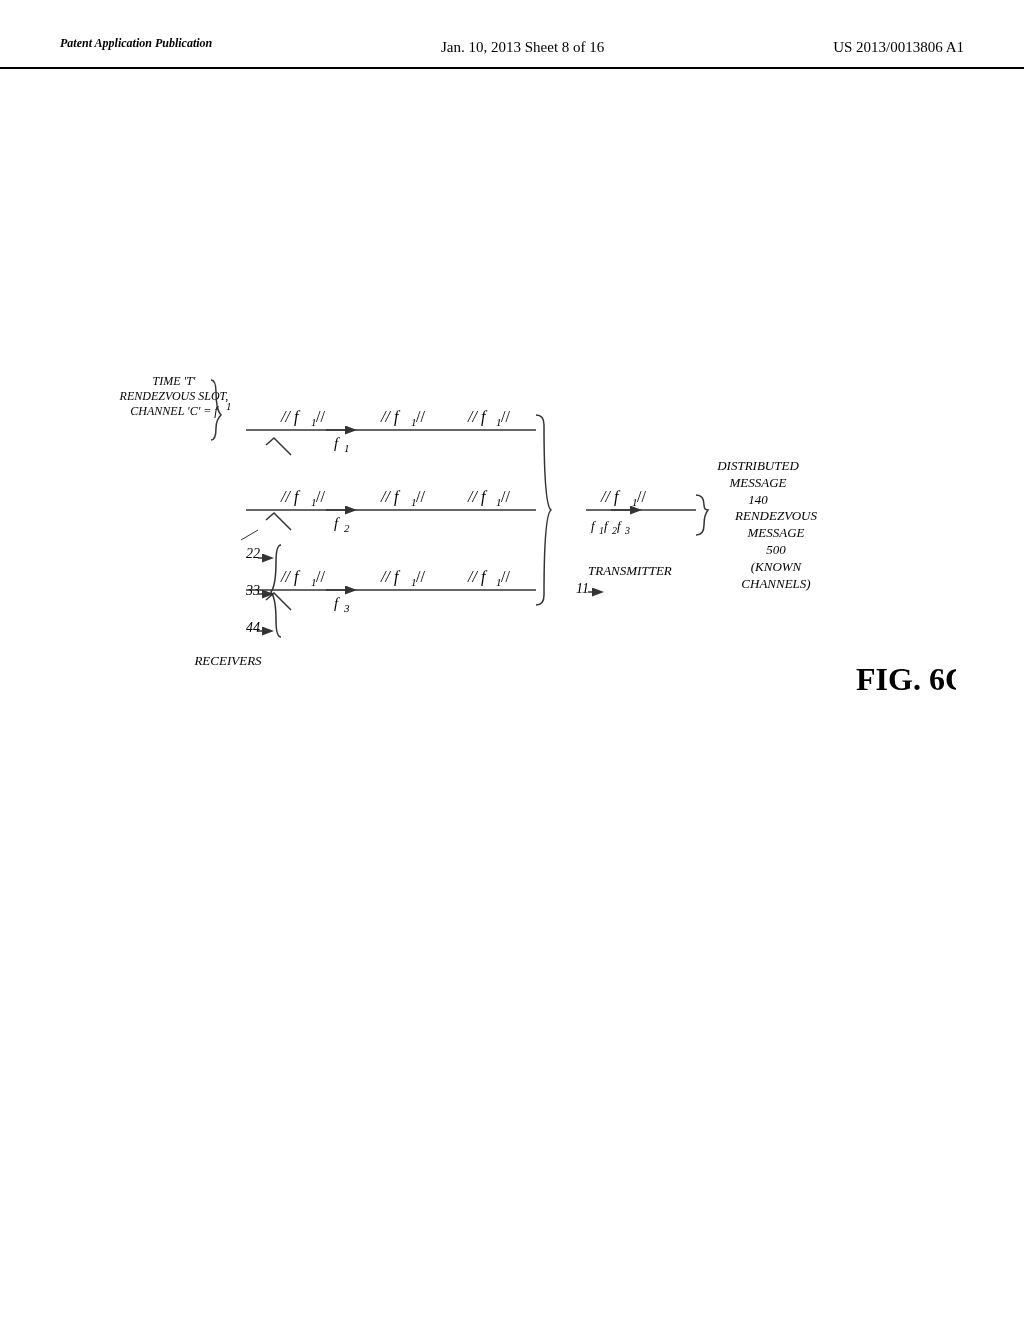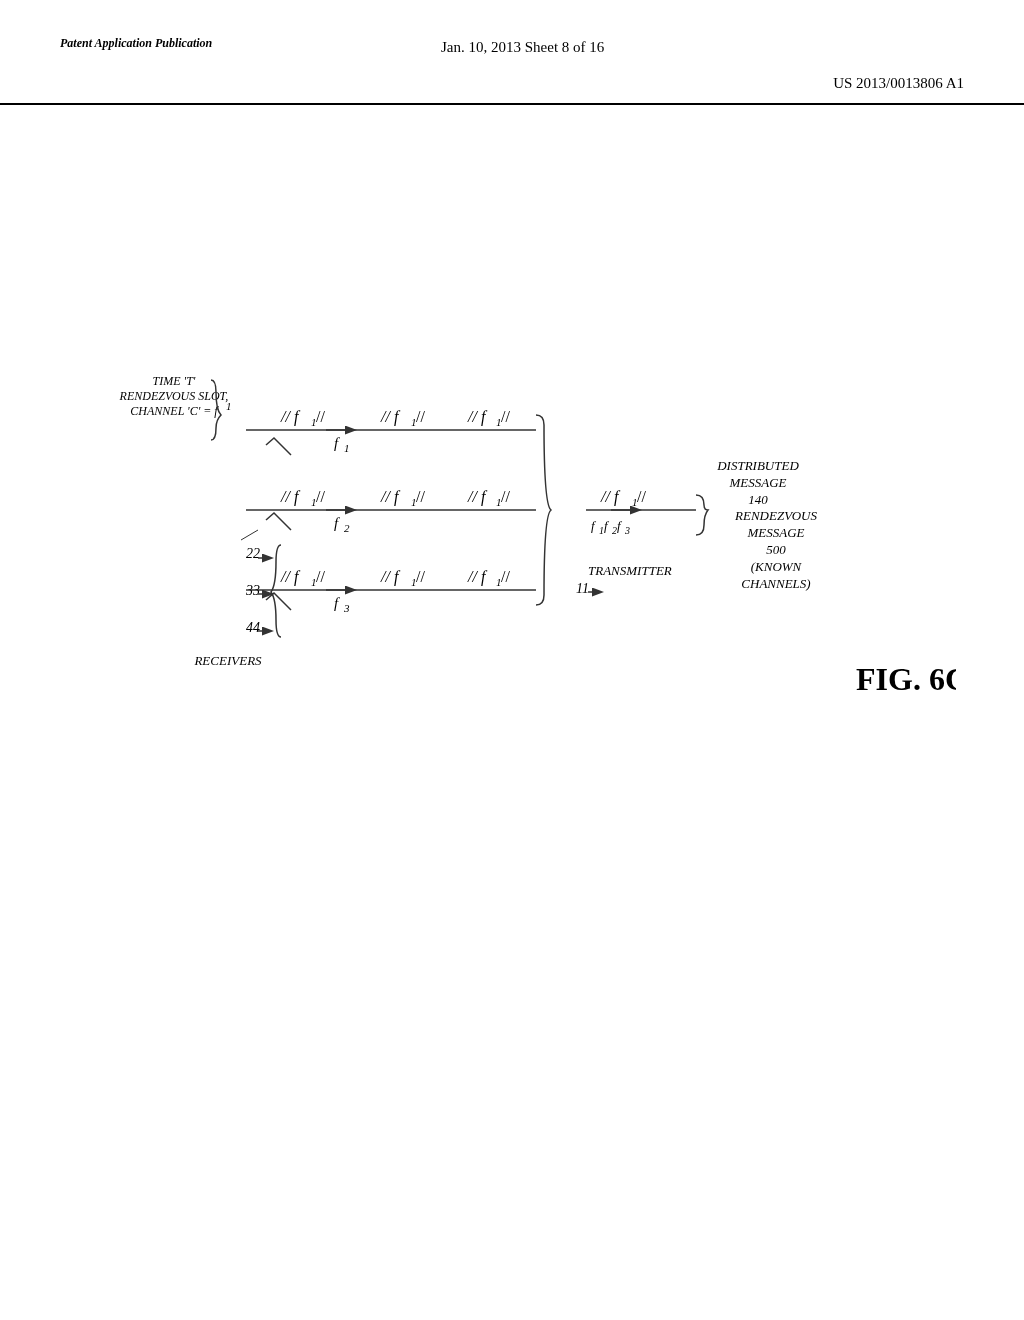--- a/index.html
+++ b/index.html
@@ -31,21 +31,20 @@
     .header-center {
       font-size: 15px;
       text-align: center;
       line-height: 1.5;
     }
 
     .header-right {
       font-size: 15px;
       text-align: right;
       line-height: 1.5;
-      margin-top: 36px;
     }
 
     .diagram-container {
       position: absolute;
       top: 200px;
       left: 96px;
       width: 860px;
       height: 700px;
     }
 

